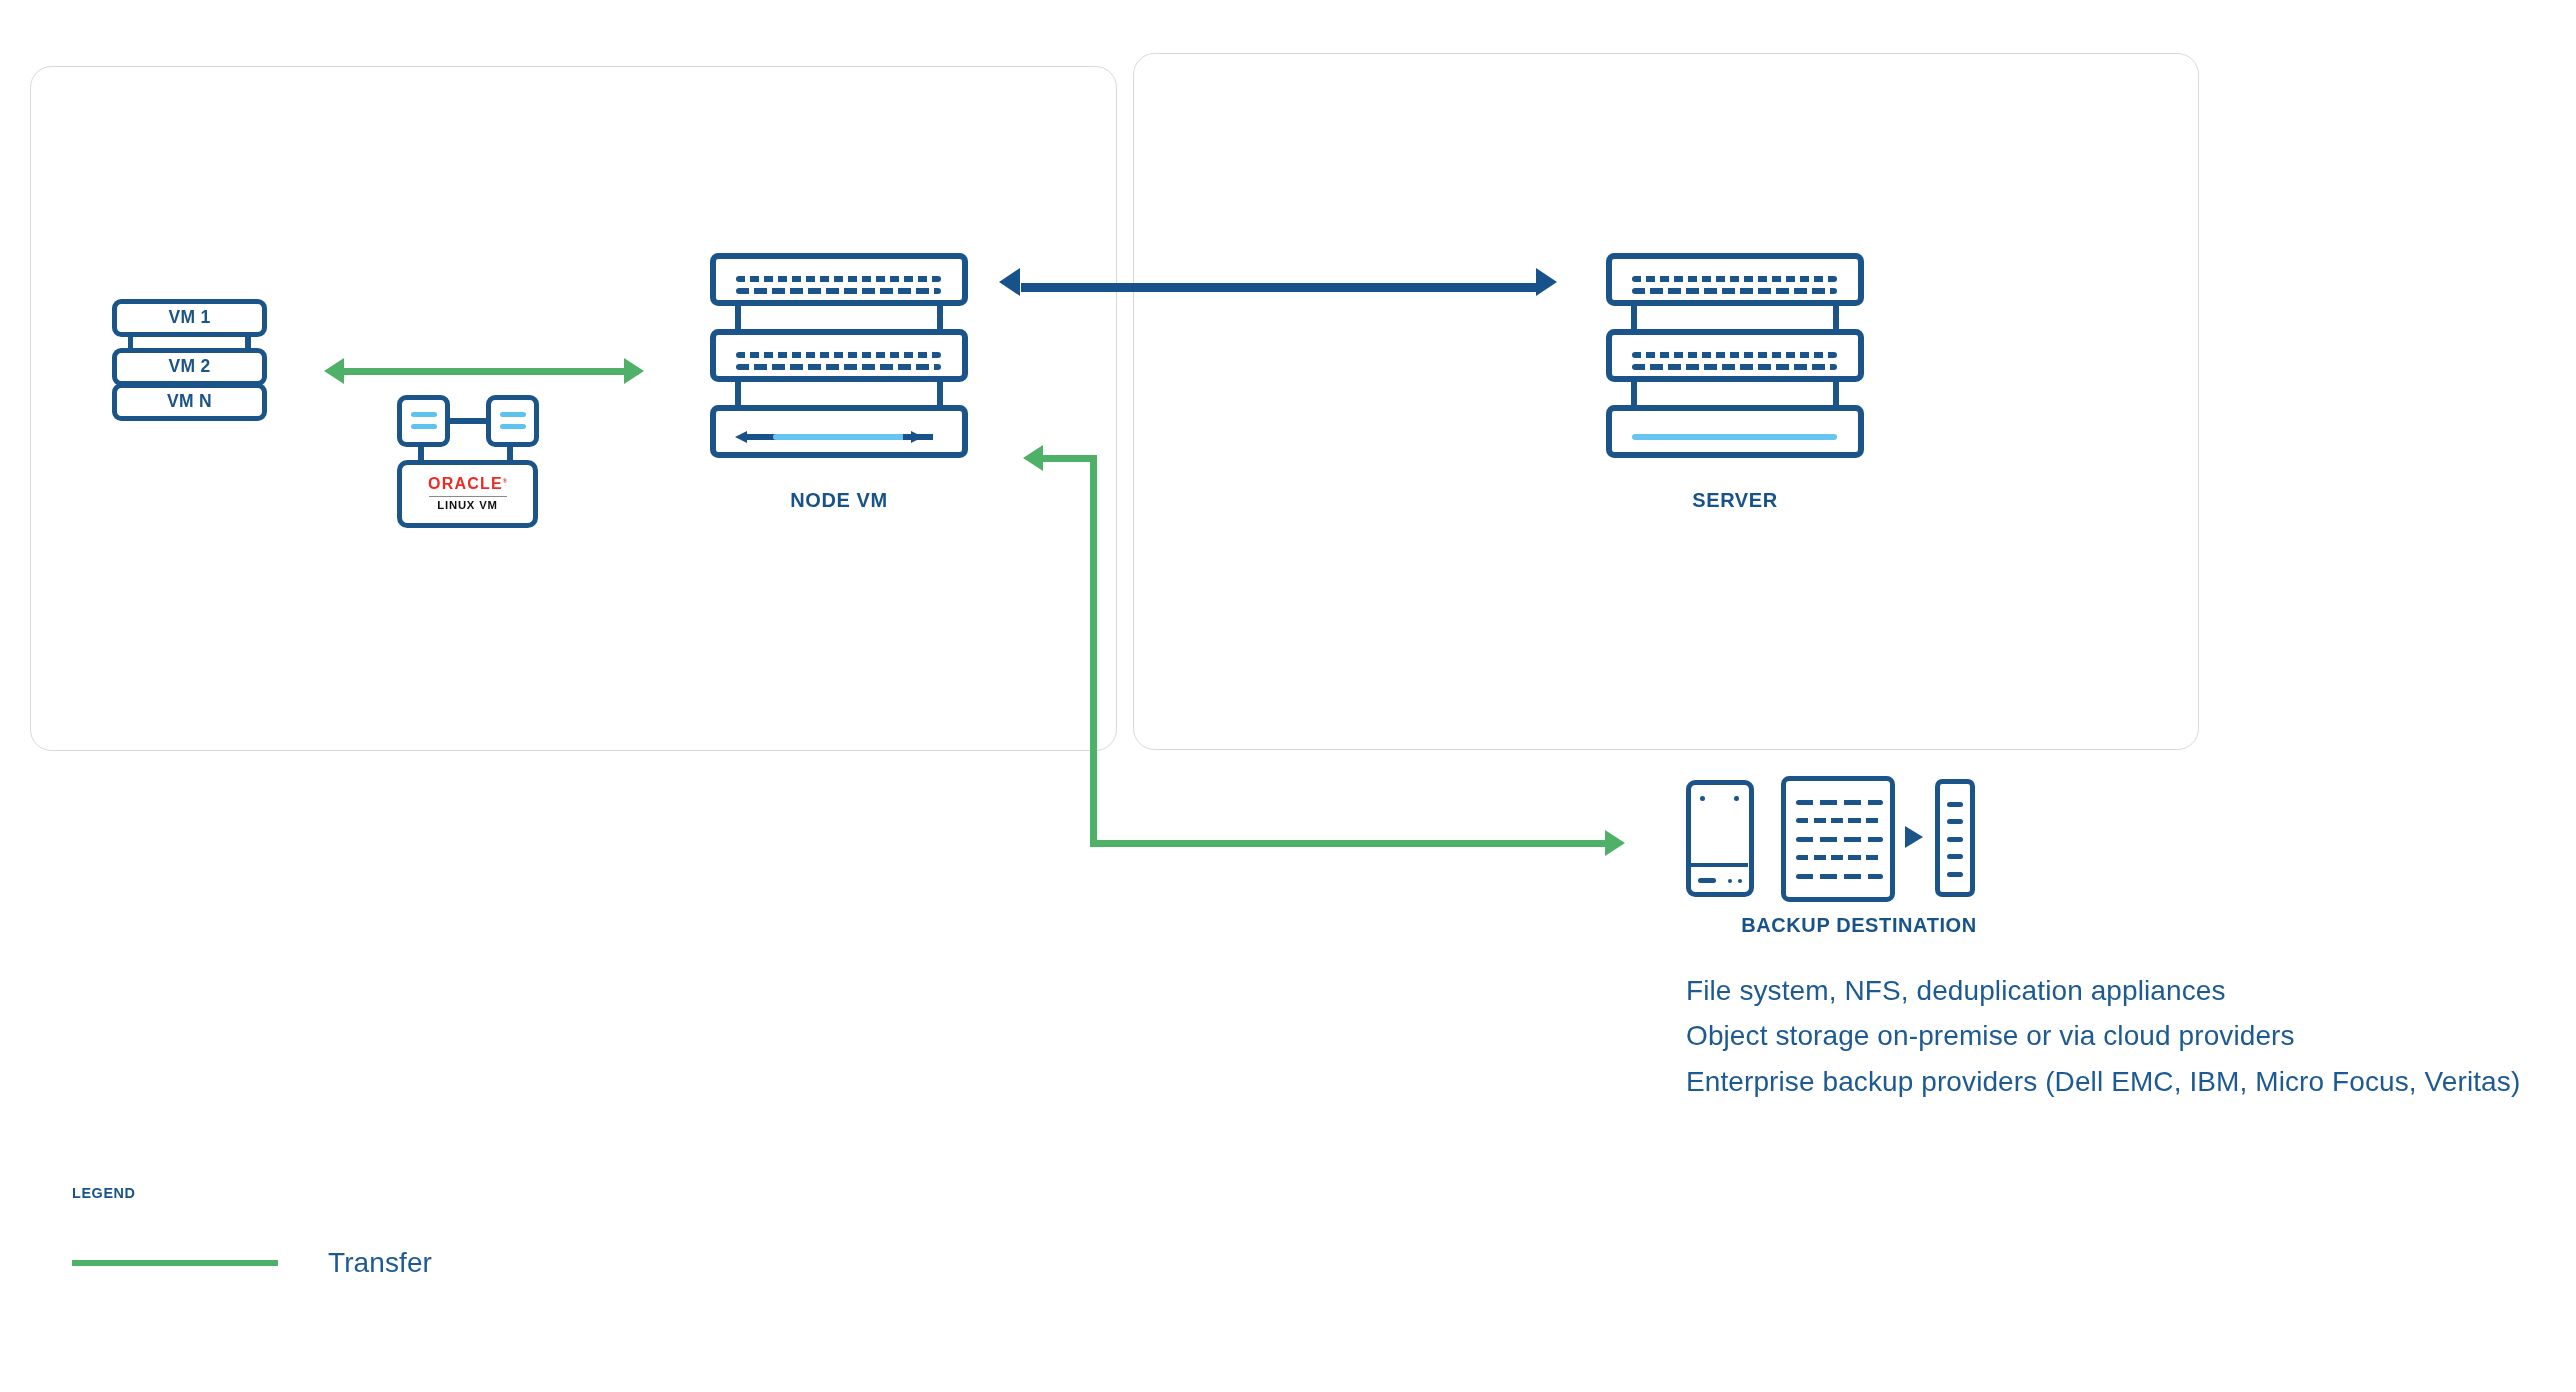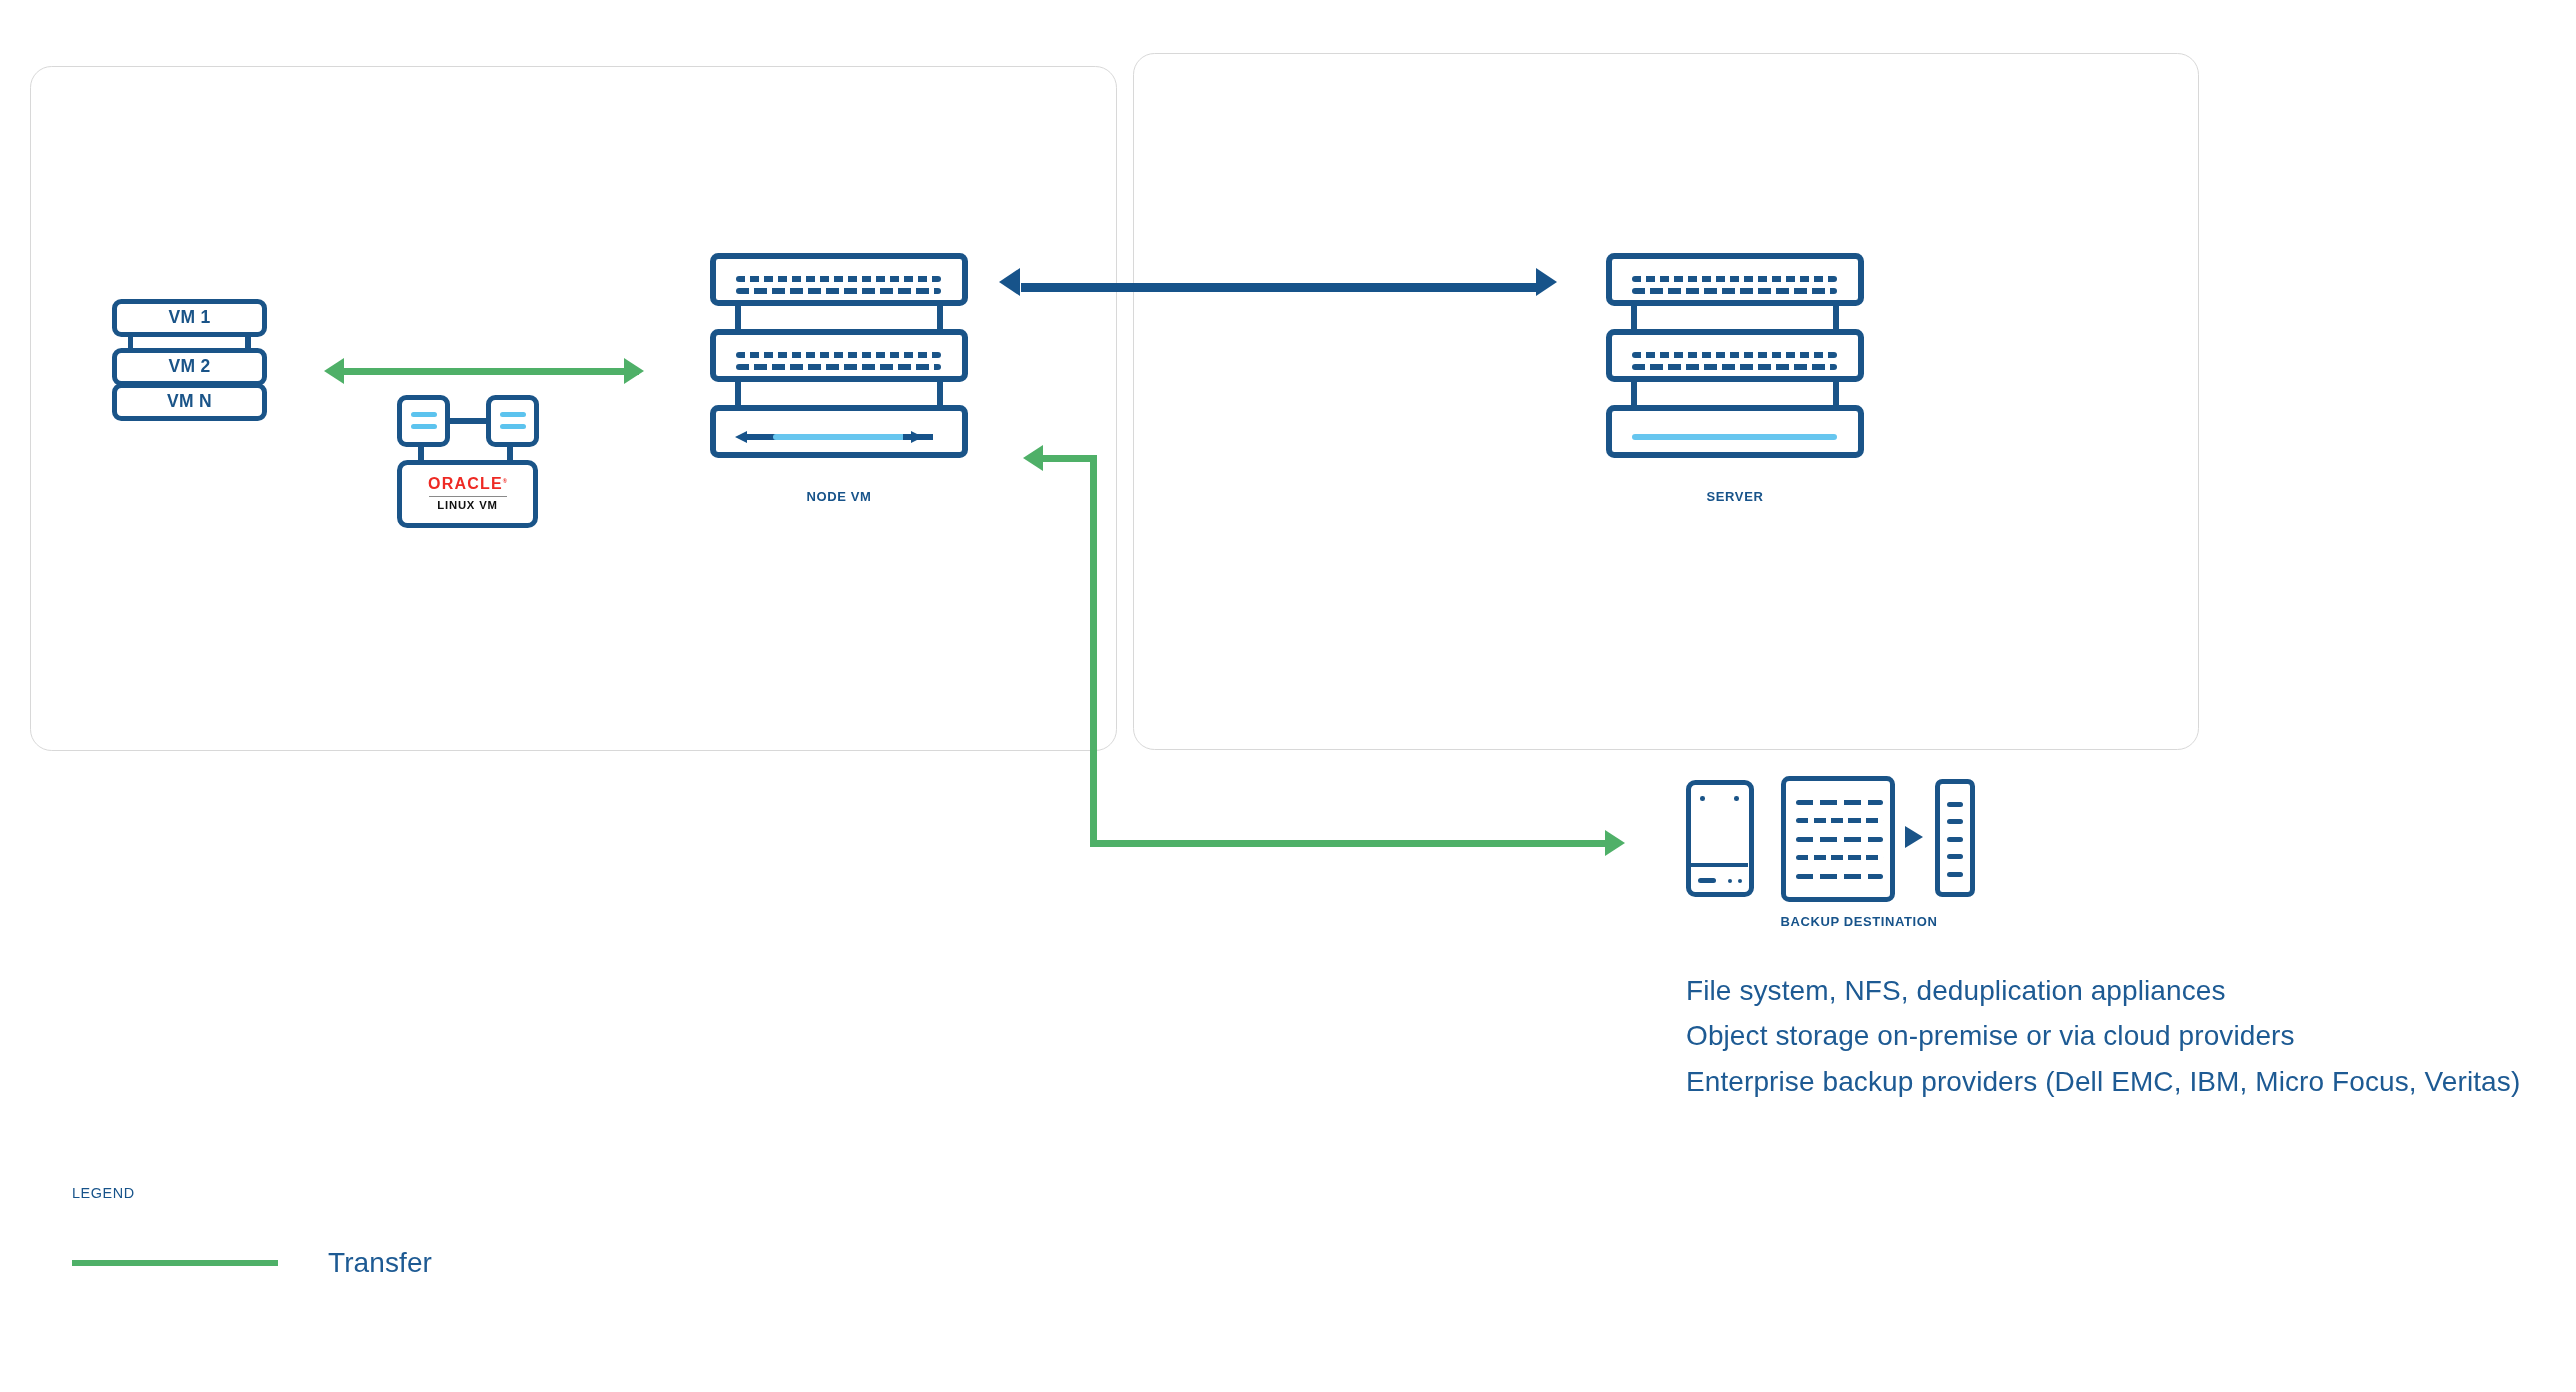--- a/index.html
+++ b/index.html
@@ -34,21 +34,21 @@
   
   .node {
     position: absolute;
   }
   .node-label {
     position: absolute;
     left: 0;
     width: 100%;
     text-align: center;
     font-weight: 700;
-    font-size: 13px;
+    font-size: 20px;
     letter-spacing: 0.6px;
     color: #17538a;
     white-space: nowrap;
   }
 
   
   #vm-stack { left: 112px; top: 299px; width: 155px; height: 139px; }
   .vm-tier {
     position: absolute;
     left: 0;
@@ -423,21 +423,21 @@
     color: #1d5a93;
     line-height: 1.62;
     white-space: nowrap;
     letter-spacing: 0.1px;
   }
 
   
   #legend { position: absolute; left: 72px; top: 1185px; width: 567px; }
   #legend-title {
     font-size: 14.4px;
-    font-weight: 400;
+    font-weight: 700;
     letter-spacing: 0.6px;
     color: #17538a;
     margin-bottom: 33px;
   }
   .legend-row {
     display: flex;
     align-items: center;
     height: 58px;
     text-align: right;
   }

